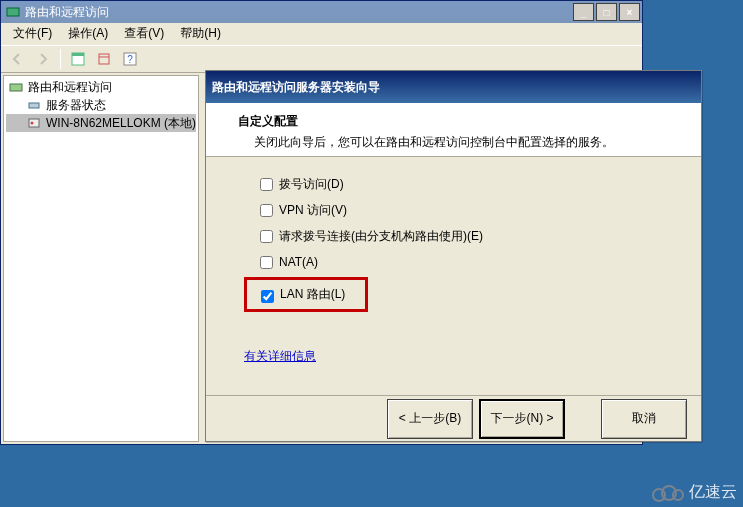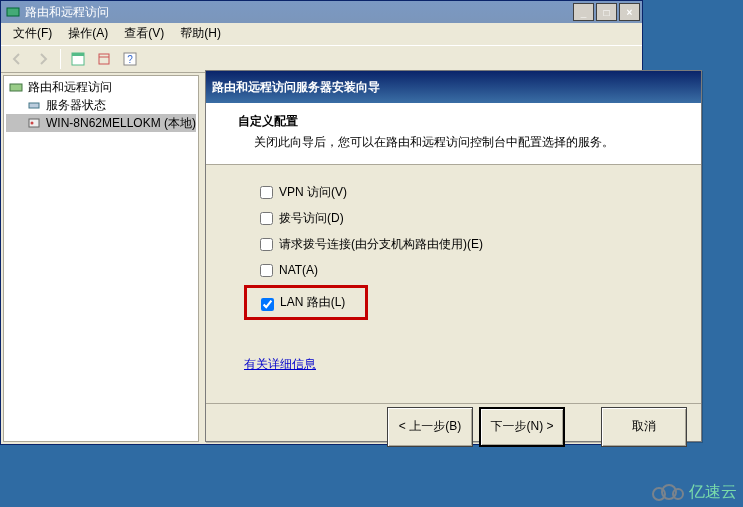--- a/index.html
+++ b/index.html
@@ -129,21 +129,21 @@
     color: #fff;
     display: flex;
     align-items: center;
     padding: 16px 6px;
     font-weight: bold;
   }
   .wizard-body-top {
     background: #fff;
     padding: 10px 20px 6px 32px;
     border-bottom: 1px solid #aca899;
-    height: 62px;
+    height: 54px;
   }
   .wizard-subtitle { font-weight: bold; margin-bottom: 4px; }
   .wizard-desc { padding-left: 16px; }
   .wizard-body {
     padding: 14px 22px 4px 38px;
     height: 238px;
   }
   .services-label { margin-bottom: 8px; }
   .checkbox-row {
     display: flex;
@@ -190,24 +190,24 @@
     padding: 0 8px;
   }
   .btn.default { border: 2px solid #000; }
   .btn.with-arrow { display: inline-flex; align-items: center; justify-content: center; gap: 2px; }
   .footer-gap { width: 24px; }
 
   
   .watermark {
     position: absolute;
     right: 6px; bottom: 4px;
-    color: #86efac;
+    color: #ffffff;
     font-size: 16px;
     display: flex;
-    align-items: flex-start;
+    align-items: flex-end;
     gap: 4px;
     opacity: 0.85;
   }
   .watermark-logo {
     display: inline-flex;
   }
 </style>
 </head>
 <body>
 
@@ -308,26 +308,26 @@
 
   <div class="wizard-body-top">
     <div class="wizard-subtitle">自定义配置</div>
     <div class="wizard-desc">关闭此向导后，您可以在路由和远程访问控制台中配置选择的服务。</div>
   </div>
 
   <div class="wizard-body">
 
     <label class="checkbox-row">
       <input type="checkbox" style="">
-      <span>VPN 访问(V)</span>
+      <span>拨号访问(D)</span>
     </label>
 
     <label class="checkbox-row">
       <input type="checkbox" style="">
-      <span>拨号访问(D)</span>
+      <span>VPN 访问(V)</span>
     </label>
 
     <label class="checkbox-row">
       <input type="checkbox" style="">
       <span>请求拨号连接(由分支机构路由使用)(E)</span>
     </label>
 
     <label class="checkbox-row">
       <input type="checkbox" style="">
       <span>NAT(A)</span>

